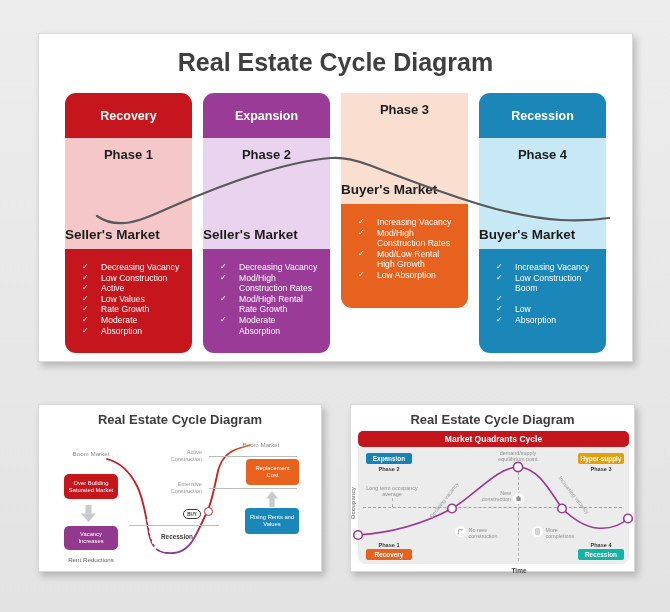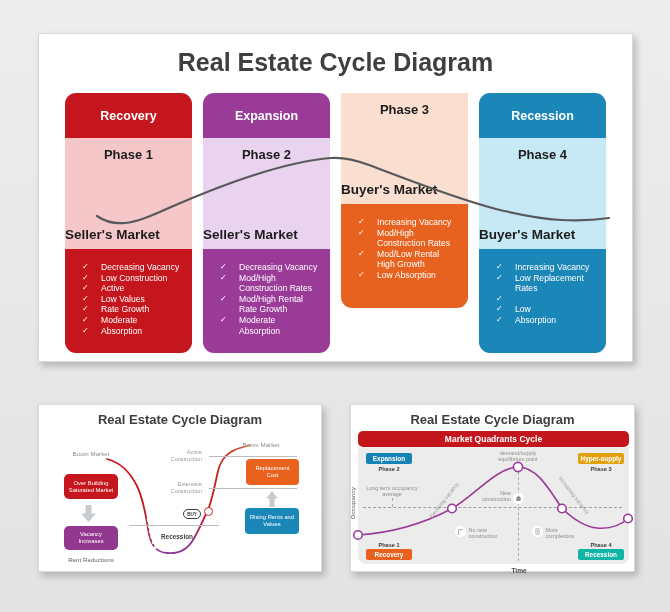--- a/index.html
+++ b/index.html
@@ -178,21 +178,21 @@
         <div class="phase">Phase 4</div>
         <div class="market">Buyer's Market</div>
       </div>
       <div class="col-footer">
         <div class="li">
             <span class="chk">✓</span>
             <span class="itx pre">Increasing Vacancy</span>
           </div>
         <div class="li">
             <span class="chk">✓</span>
-            <span class="itx pre">Low Replacement Rates</span>
+            <span class="itx pre">Low Construction Boom</span>
           </div>
         <div class="li">
             <span class="chk">✓</span>
           </div>
         <div class="li">
             <span class="chk">✓</span>
             <span class="itx pre">Low</span>
           </div>
         <div class="li">
             <span class="chk">✓</span>

